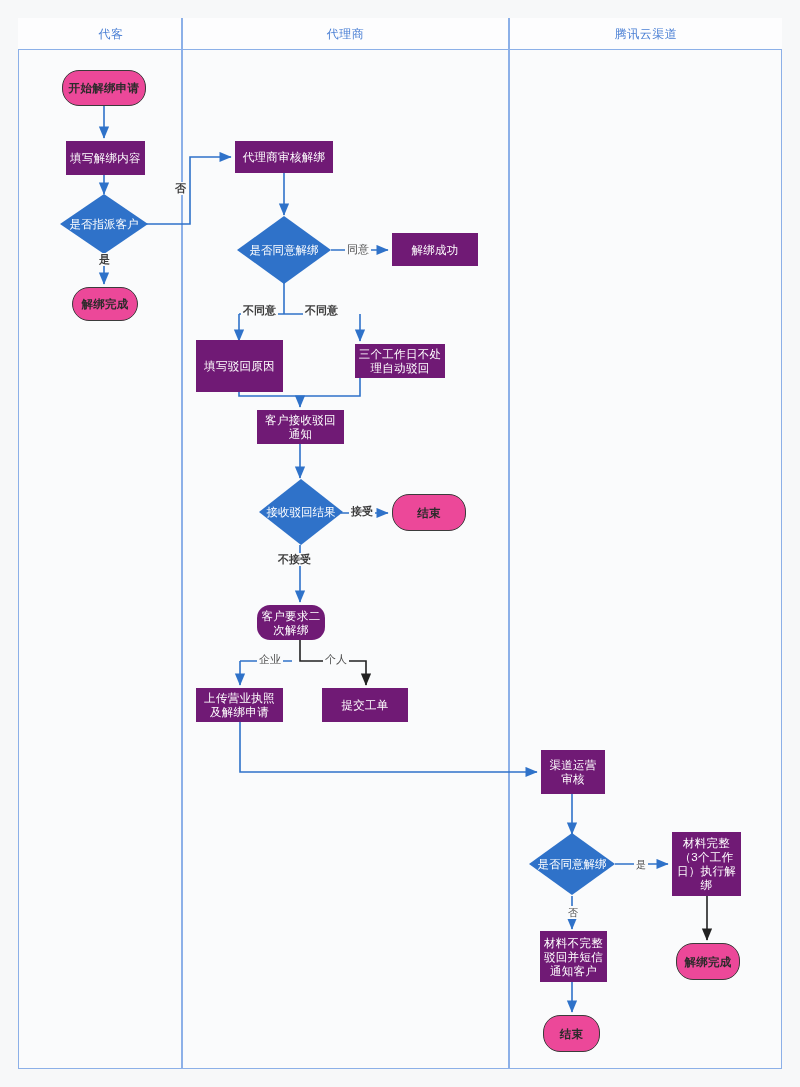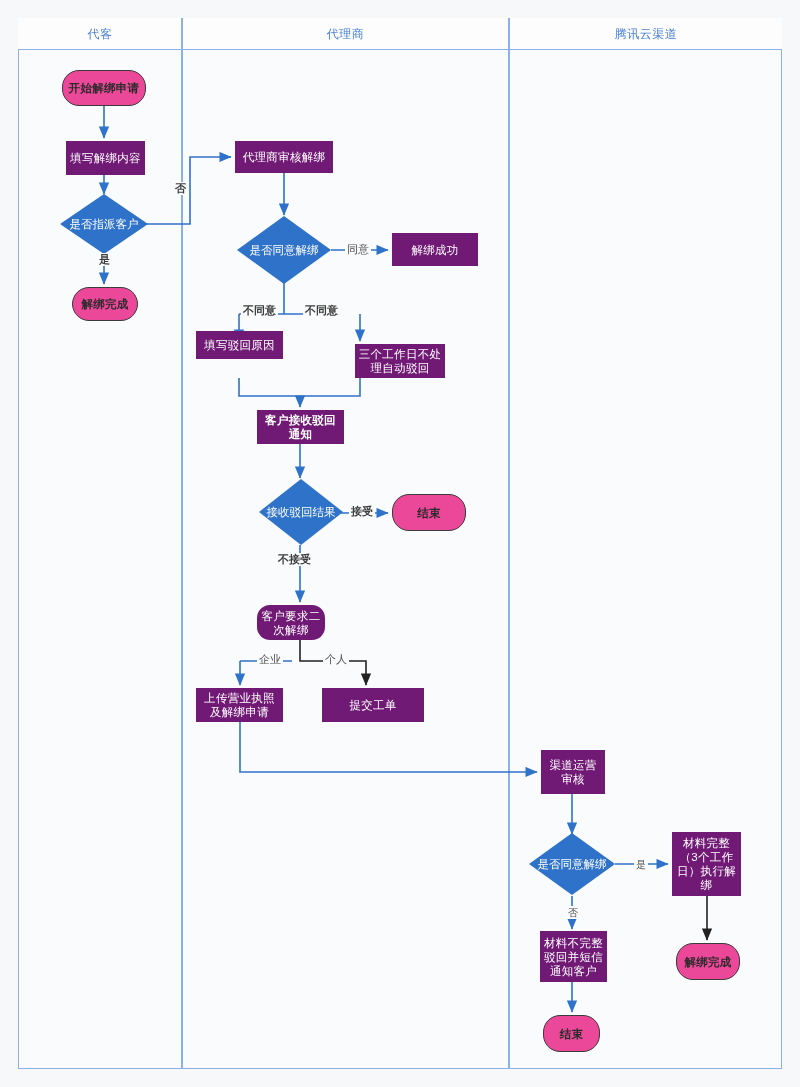--- a/index.html
+++ b/index.html
@@ -112,21 +112,21 @@
 </head>
 <body>
 
 <div id="canvas">
 
   <div class="lane-frame"></div>
   <div class="lane-header-row"></div>
   <div class="lane-divider" style="left:181px;"></div>
   <div class="lane-divider" style="left:508px;"></div>
 
-  <div class="lane-title" style="left:19px; width:162px;">代客</div>
+  <div class="lane-title" style="left:30px; width:162px;">代客</div>
   <div class="lane-title" style="left:510px; width:272px;">腾讯云渠道</div>
   <div class="lane-title" style="left:183px; width:325px;">代理商</div>
 
   <svg id="wires" viewBox="0 0 800 1087" xmlns="http://www.w3.org/2000/svg">
     <defs>
       <marker id="ar-blue" markerWidth="9" markerHeight="9" refX="7.2" refY="3.2" orient="auto" markerUnits="strokeWidth">
         <path d="M0,0 L7.6,3.2 L0,6.4 z" fill="#2f72c9"></path>
       </marker>
       <marker id="ar-dark" markerWidth="9" markerHeight="9" refX="7.2" refY="3.2" orient="auto" markerUnits="strokeWidth">
         <path d="M0,0 L7.6,3.2 L0,6.4 z" fill="#222222"></path>
@@ -195,40 +195,40 @@
 
   <div class="diamond-wrap" style="left:237px; top:216px; width:94px; height:68px;">
     <svg width="94" height="68" viewBox="0 0 94 68" xmlns="http://www.w3.org/2000/svg">
       <polygon points="47,0 94,34 47,68 0,34" fill="#2f72c9"></polygon>
     </svg>
     <div class="diamond-label">是否同意解绑</div>
   </div>
 
   <div class="node n-process" style="left:392px; top:233px; width:86px; height:33px;">解绑成功</div>
 
-  <div class="node n-process" style="left:196px; top:331px; width:87px; height:28px;">填写驳回原因</div>
+  <div class="node n-process" style="left:196px; top:340px; width:87px; height:52px;">填写驳回原因</div>
 
   <div class="node n-process" style="left:315px; top:344px; width:90px; height:34px;margin-left:40px;">三个工作日不处理自动驳回</div>
 
-  <div class="node n-process" style="left:257px; top:410px; width:87px; height:34px;font-weight:bold;">客户接收驳回通知</div>
+  <div class="node n-process" style="left:257px; top:410px; width:87px; height:34px;">客户接收驳回通知</div>
 
   <div class="diamond-wrap" style="left:259px; top:479px; width:84px; height:66px;">
     <svg width="84" height="66" viewBox="0 0 84 66" xmlns="http://www.w3.org/2000/svg">
       <polygon points="42,0 84,33 42,66 0,33" fill="#2f72c9"></polygon>
     </svg>
     <div class="diamond-label">接收驳回结果</div>
   </div>
 
   <div class="node n-terminator" style="left:392px; top:494px; width:74px; height:37px;">结束</div>
 
   <div class="node n-process" style="left:257px; top:605px; width:68px; height:35px;border-radius:13px;">客户要求二次解绑</div>
 
   <div class="node n-process" style="left:196px; top:688px; width:87px; height:34px;">上传营业执照及解绑申请</div>
 
-  <div class="node n-process" style="left:322px; top:688px; width:102px; height:34px;">提交工单</div>
+  <div class="node n-process" style="left:322px; top:688px; width:86px; height:34px;">提交工单</div>
 
   <div class="node n-process" style="left:541px; top:750px; width:64px; height:44px;">渠道运营审核</div>
 
   <div class="diamond-wrap" style="left:529px; top:833px; width:86px; height:62px;">
     <svg width="86" height="62" viewBox="0 0 86 62" xmlns="http://www.w3.org/2000/svg">
       <polygon points="43,0 86,31 43,62 0,31" fill="#2f72c9"></polygon>
     </svg>
     <div class="diamond-label">是否同意解绑</div>
   </div>
 

